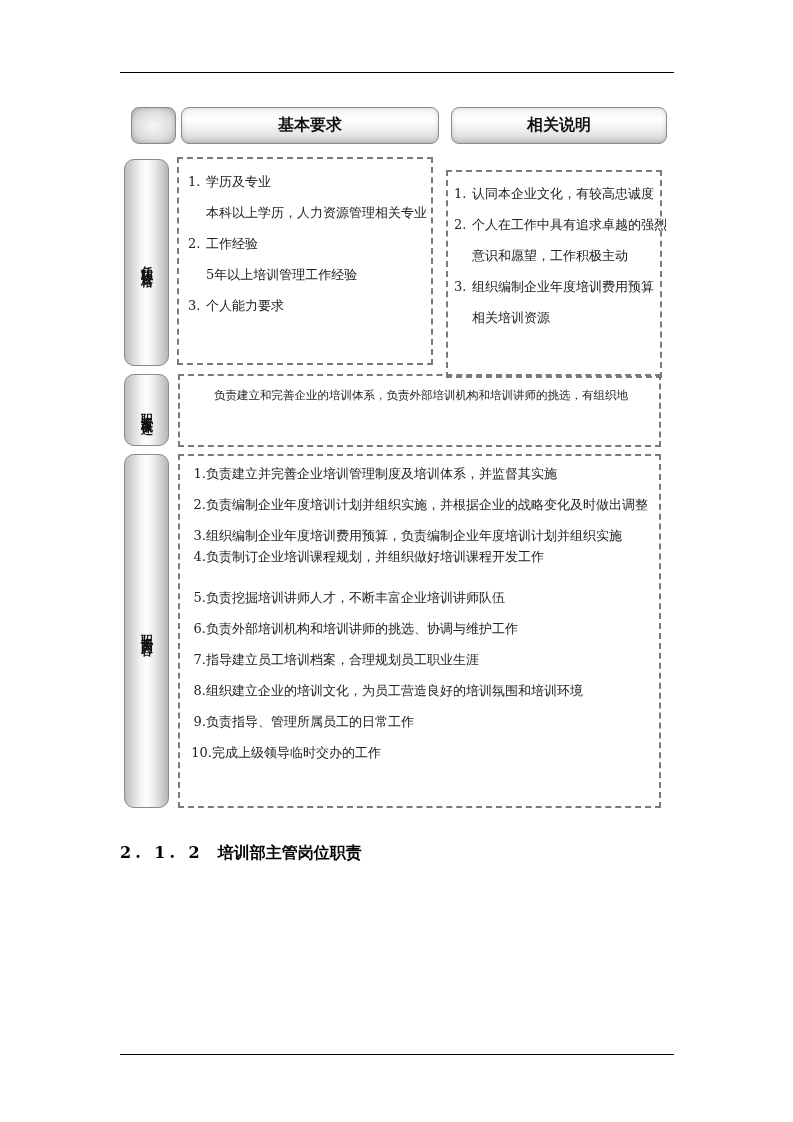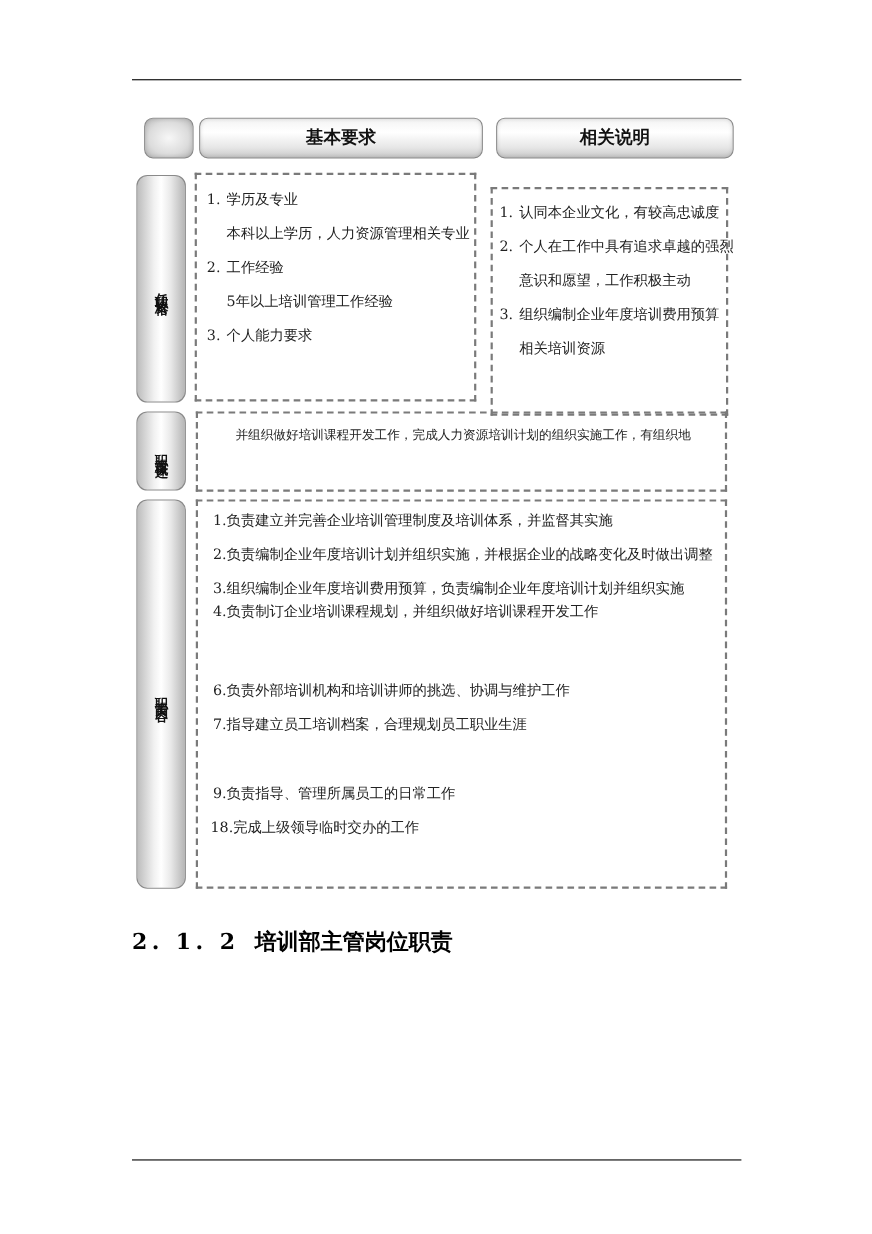--- a/index.html
+++ b/index.html
@@ -37,21 +37,21 @@
   .txt { position:absolute; font-size:13px; line-height:31px; color:#222; white-space:nowrap; }
   .d1 .txt { left:9px; }
   .num { display:inline-block; width:18px; }
   .indent { padding-left:18px; }
 
   .d2 .txt { left:6px; }
   .d3 .p { position:absolute; left:8px; top:4px; width:470px; font-size:11.5px; line-height:31px; }
   .d3 .p .first { padding-left:26px; }
   .d4 .txt { left:8px;text-align:right; }
 
-  .section-title { position:absolute; left:120px; top:843px; font-size:20px; font-weight:bold; color:#000;
+  .section-title { position:absolute; left:120px; top:843px; font-size:16px; font-weight:bold; color:#000;
                    font-family:"DejaVu Serif","Liberation Serif",serif; }
   .section-title .sn { letter-spacing:4px; margin-right:14px; }
 </style>
 </head>
 <body>
 
 <div class="rule top"></div>
 
 <div class="pill corner"></div>
 <div class="pill header h1">
@@ -77,35 +77,37 @@
   <div class="txt indent" style="top:68px"><span>意识和愿望，工作积极主动</span></div>
   <div class="txt" style="top:99px"><span class="num">3.</span><span>组织编制企业年度培训费用预算</span></div>
   <div class="txt indent" style="top:130px"><span>相关培训资源</span></div>
 </div>
 
 <div class="side s2">
     <span>职责概述</span>
   </div>
 <div class="dash d3">
   <div class="p">
-    <div class="first">并组织做好培训课程开发工作，完成人力资源培训计划的组织实施工作，有组织地</div>
+    <div class="first">负责建立和完善企业的培训体系，负责外部培训机构和培训讲师的挑选，有组织地</div>
   </div>
 </div>
 
 <div class="side s3">
     <span>职责内容</span>
   </div>
 <div class="dash d4">
   <div class="txt" style="top:2px"><span class="num">1.</span><span>负责建立并完善企业培训管理制度及培训体系，并监督其实施</span></div>
   <div class="txt" style="top:33px"><span class="num">2.</span><span>负责编制企业年度培训计划并组织实施，并根据企业的战略变化及时做出调整</span></div>
   <div class="txt" style="top:64px"><span class="num">3.</span><span>组织编制企业年度培训费用预算，负责编制企业年度培训计划并组织实施</span></div>
   <div class="txt" style="top:85px"><span class="num">4.</span><span>负责制订企业培训课程规划，并组织做好培训课程开发工作</span></div>
+  <div class="txt" style="top:126px"><span class="num">5.</span><span>负责挖掘培训讲师人才，不断丰富企业培训讲师队伍</span></div>
   <div class="txt" style="top:157px"><span class="num">6.</span><span>负责外部培训机构和培训讲师的挑选、协调与维护工作</span></div>
   <div class="txt" style="top:188px"><span class="num">7.</span><span>指导建立员工培训档案，合理规划员工职业生涯</span></div>
+  <div class="txt" style="top:219px"><span class="num">8.</span><span>组织建立企业的培训文化，为员工营造良好的培训氛围和培训环境</span></div>
   <div class="txt" style="top:250px"><span class="num">9.</span><span>负责指导、管理所属员工的日常工作</span></div>
-  <div class="txt" style="top:281px"><span class="num" style="width:24px">18.</span><span>完成上级领导临时交办的工作</span></div>
+  <div class="txt" style="top:281px"><span class="num" style="width:24px">10.</span><span>完成上级领导临时交办的工作</span></div>
 </div>
 
 <div class="section-title">
   <span class="sn">2. 1. 2</span><span>培训部主管岗位职责</span>
 </div>
 
 <div class="rule bottom"></div>
 
 </body></html>

